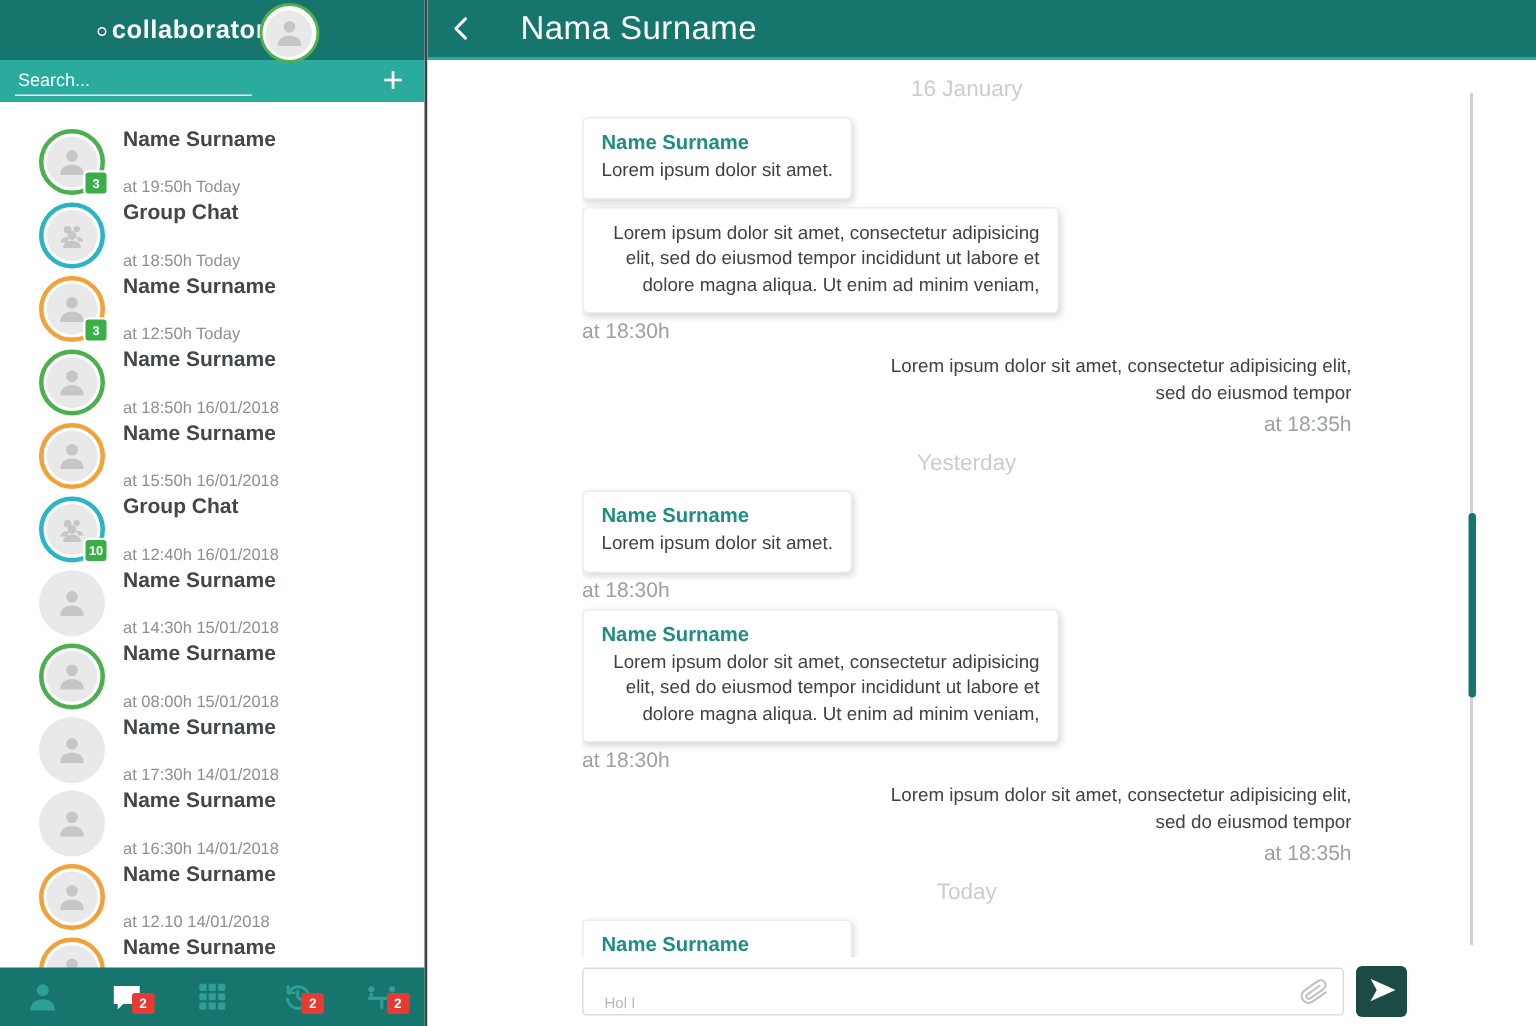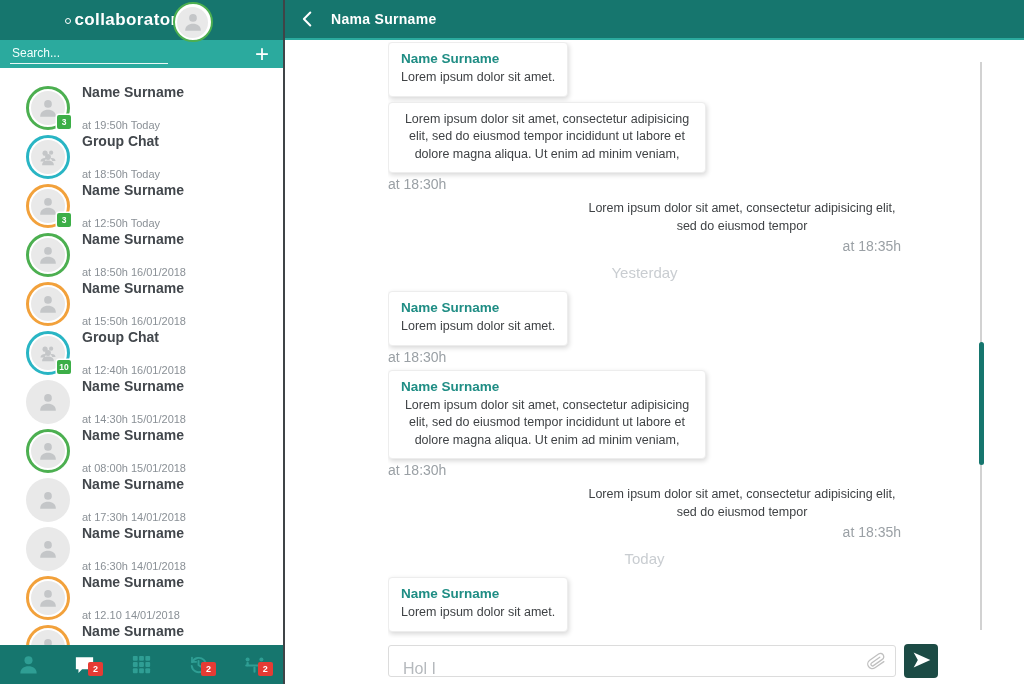--- a/index.html
+++ b/index.html
@@ -45,39 +45,39 @@
   .nav-btn{flex:1;background:none;border:none;position:relative;display:flex;align-items:center;justify-content:center;color:var(--icon-teal);cursor:pointer;}
   .nav-btn.active{color:#fff;}
   .nav-icon svg{width:23px;height:23px;display:block;}
   .nav-badge{position:absolute;left:calc(50% + 3px);top:17px;min-width:15px;height:14px;background:var(--badge-red);color:#fff;font-size:9px;font-weight:bold;border-radius:2px;display:flex;align-items:center;justify-content:center;padding:0 2px;}
 
   
   .chat{flex:1;position:relative;background:#fff;}
   .chat-header{height:40px;background:var(--teal-dark);border-bottom:2px solid var(--teal-light);display:flex;align-items:center;padding-left:12px;color:#fff;}
   .back-btn{background:none;border:none;color:#fff;width:26px;height:26px;cursor:pointer;padding:0;}
   .back-btn svg{width:22px;height:22px;display:block;}
-  .chat-title{font-size:14px;font-weight:700;letter-spacing:.3px;margin-left:8px;}
+  .chat-title{font-size:22px;font-weight:400;letter-spacing:.3px;margin-left:24px;}
 
   .messages{position:absolute;top:42px;left:103px;right:123px;bottom:46px;overflow:hidden;}
   .day-sep{text-align:center;color:#c9cdd1;font-size:15px;margin:9px 0 10px;}
   .msg-in{margin-bottom:5px;}
   .bubble{display:inline-block;max-width:318px;background:#fff;border:1px solid #ededed;border-radius:4px;box-shadow:1px 2px 5px rgba(0,0,0,.16);padding:8px 12px 9px;}
   .sender{color:var(--sender-teal);font-weight:bold;font-size:13.5px;margin-bottom:3px;}
-  .mtext{font-size:12.5px;color:#3f4245;line-height:1.4;text-align:center;}
+  .mtext{font-size:12.5px;color:#3f4245;line-height:1.4;text-align:right;}
   .stamp{font-size:14px;color:#9aa0a5;margin-top:3px;}
   .msg-out{display:flex;flex-direction:column;align-items:flex-end;margin:8px 0 10px;}
   .msg-out .mtext{max-width:318px;}
   .msg-out .stamp{align-self:flex-end;}
 
   .scroll-track{position:absolute;right:42px;top:62px;height:568px;width:2px;background:#d2d2d2;}
   .scroll-thumb{position:absolute;left:-1.5px;top:280px;width:5px;height:123px;background:var(--teal-dark);border-radius:3px;}
 
   .composer{position:absolute;left:103px;right:86px;bottom:3px;height:40px;display:flex;align-items:center;gap:8px;background:#fff;}
   .input-wrap{flex:1;position:relative;height:32px;}
-  .chat-input{width:100%;height:100%;border:1px solid #dcdcdc;border-radius:3px;padding:16px 40px 0 14px;font-size:16px;color:#b5b9bd;outline:none;font-family:inherit;background:#fff;}
+  .chat-input{width:100%;height:100%;border:1px solid #dcdcdc;border-radius:3px;padding:16px 40px 0 14px;font-size:10px;color:#b5b9bd;outline:none;font-family:inherit;background:#fff;}
   .attach{position:absolute;right:10px;top:6px;color:#c0c0c0;width:20px;height:20px;cursor:pointer;}
   .attach svg{width:20px;height:20px;transform:rotate(10deg);}
   .send-btn{width:34px;height:34px;background:var(--send-btn);border:none;border-radius:4px;display:flex;align-items:center;justify-content:center;color:#fff;cursor:pointer;flex:none;}
   .send-btn svg{width:20px;height:20px;margin-left:1px;}
 </style>
 </head>
 <body>
 
 <div class="app">
 
@@ -344,20 +344,21 @@
         <span>
           <svg viewBox="0 0 24 24" fill="none" stroke="currentColor" stroke-width="2.2" stroke-linecap="round" stroke-linejoin="round">
               <path d="M14.5 5l-7 7 7 7"></path>
             </svg>
         </span>
       </button>
       <h1 class="chat-title">Nama Surname</h1>
     </header>
 
     <div class="messages" id="messages">
+        <div class="day-sep">16 January</div>
         <div class="msg-in"><div class="bubble"><div class="sender">Name Surname</div><div class="mtext">Lorem ipsum dolor sit amet.</div></div></div>
         <div class="msg-in"><div class="bubble"><div class="mtext">Lorem ipsum dolor sit amet, consectetur adipisicing elit, sed do eiusmod tempor incididunt ut labore et dolore magna aliqua. Ut enim ad minim veniam,</div></div><div class="stamp">at 18:30h</div></div>
         <div class="msg-out">
           <div class="mtext">Lorem ipsum dolor sit amet, consectetur adipisicing elit, sed do eiusmod tempor</div>
           <div class="stamp">at 18:35h</div>
         </div>
         <div class="day-sep">Yesterday</div>
         <div class="msg-in"><div class="bubble"><div class="sender">Name Surname</div><div class="mtext">Lorem ipsum dolor sit amet.</div></div><div class="stamp">at 18:30h</div></div>
         <div class="msg-in"><div class="bubble"><div class="sender">Name Surname</div><div class="mtext">Lorem ipsum dolor sit amet, consectetur adipisicing elit, sed do eiusmod tempor incididunt ut labore et dolore magna aliqua. Ut enim ad minim veniam,</div></div><div class="stamp">at 18:30h</div></div>
         <div class="msg-out">

